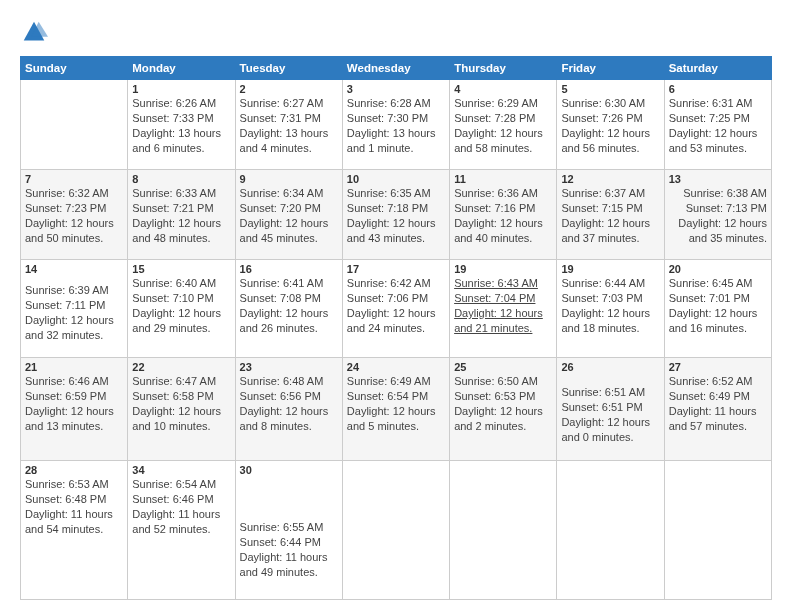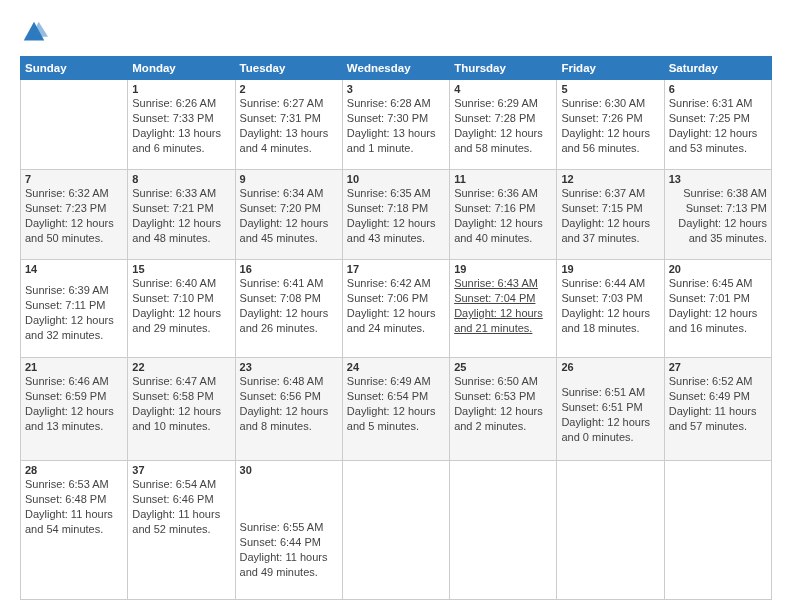--- a/index.html
+++ b/index.html
@@ -333,21 +333,21 @@
         </tr>
         <tr>
           <td>
             <span class="day-num">28</span>
             <div class="day-info" style="white-space: pre-line;">Sunrise: 6:53 AM
 Sunset: 6:48 PM
 Daylight: 11 hours
 and 54 minutes.</div>
           </td>
           <td>
-            <span class="day-num">37</span>
+            <span class="day-num">34</span>
             <div class="day-info" style="white-space: pre-line;">Sunrise: 6:54 AM
 Sunset: 6:46 PM
 Daylight: 11 hours
 and 52 minutes.</div>
           </td>
           <td>
             <span class="day-num">30</span>
             <div class="day-info" style="white-space: pre-line; margin-top: 44px;">Sunrise: 6:55 AM
 Sunset: 6:44 PM
 Daylight: 11 hours

